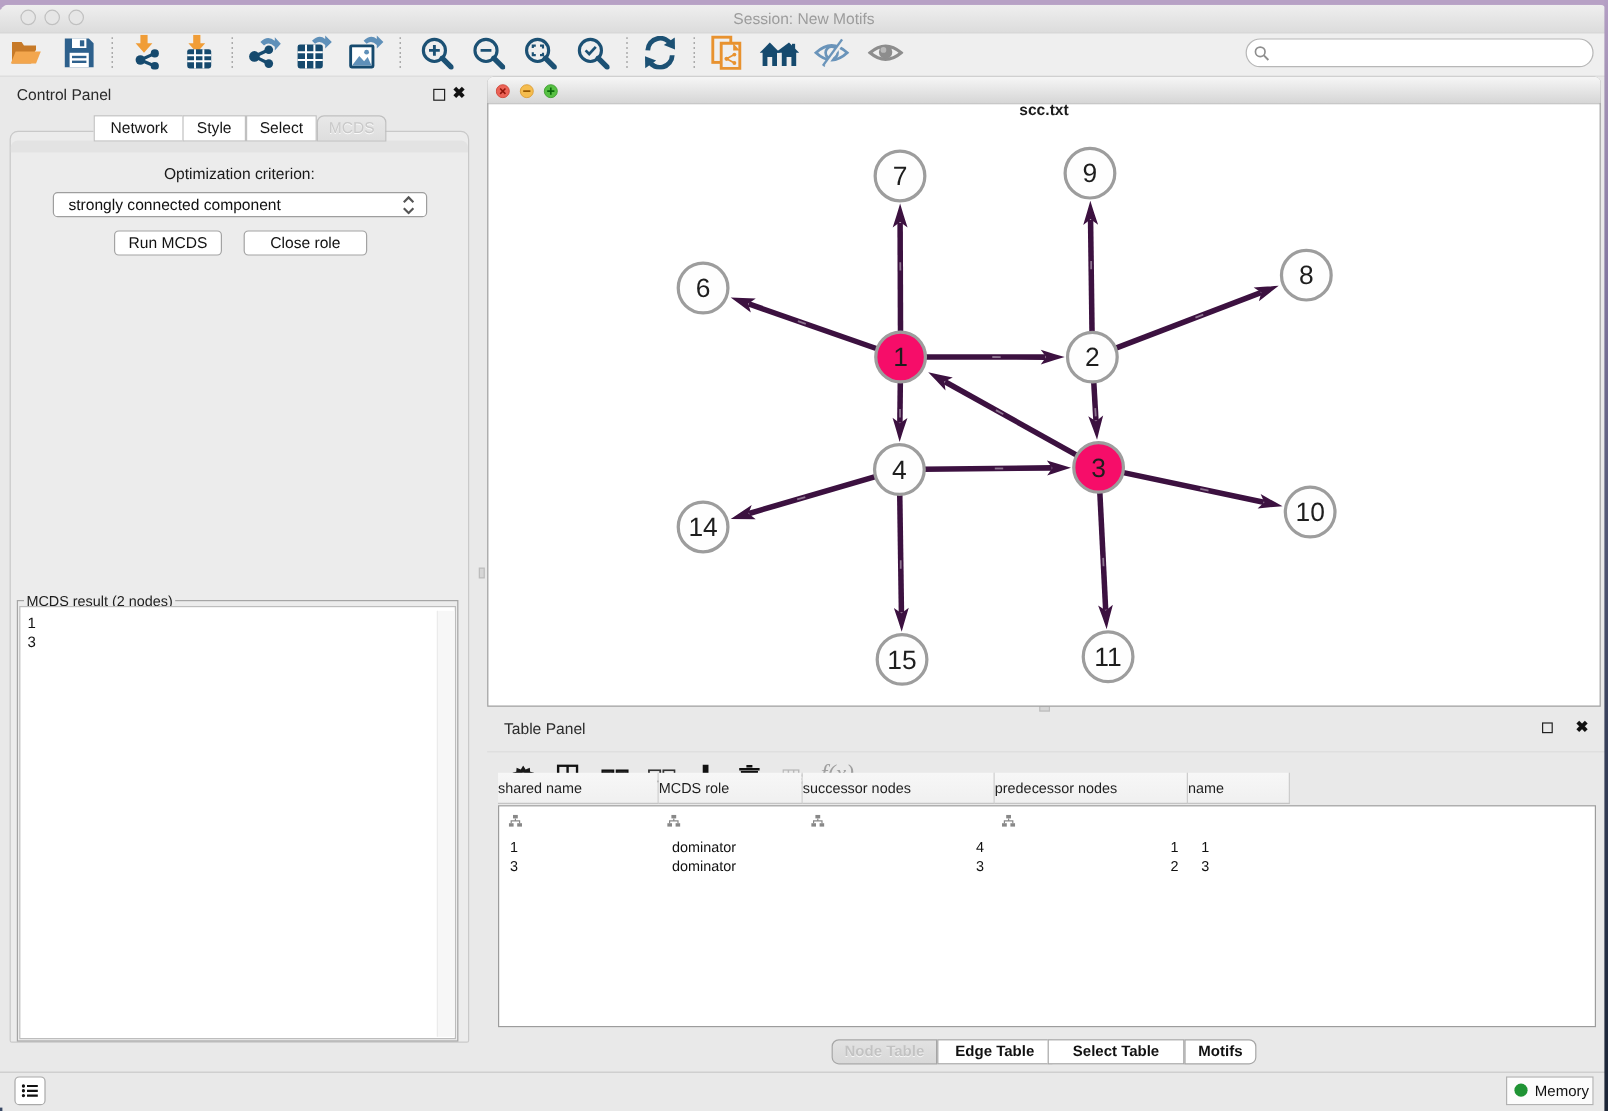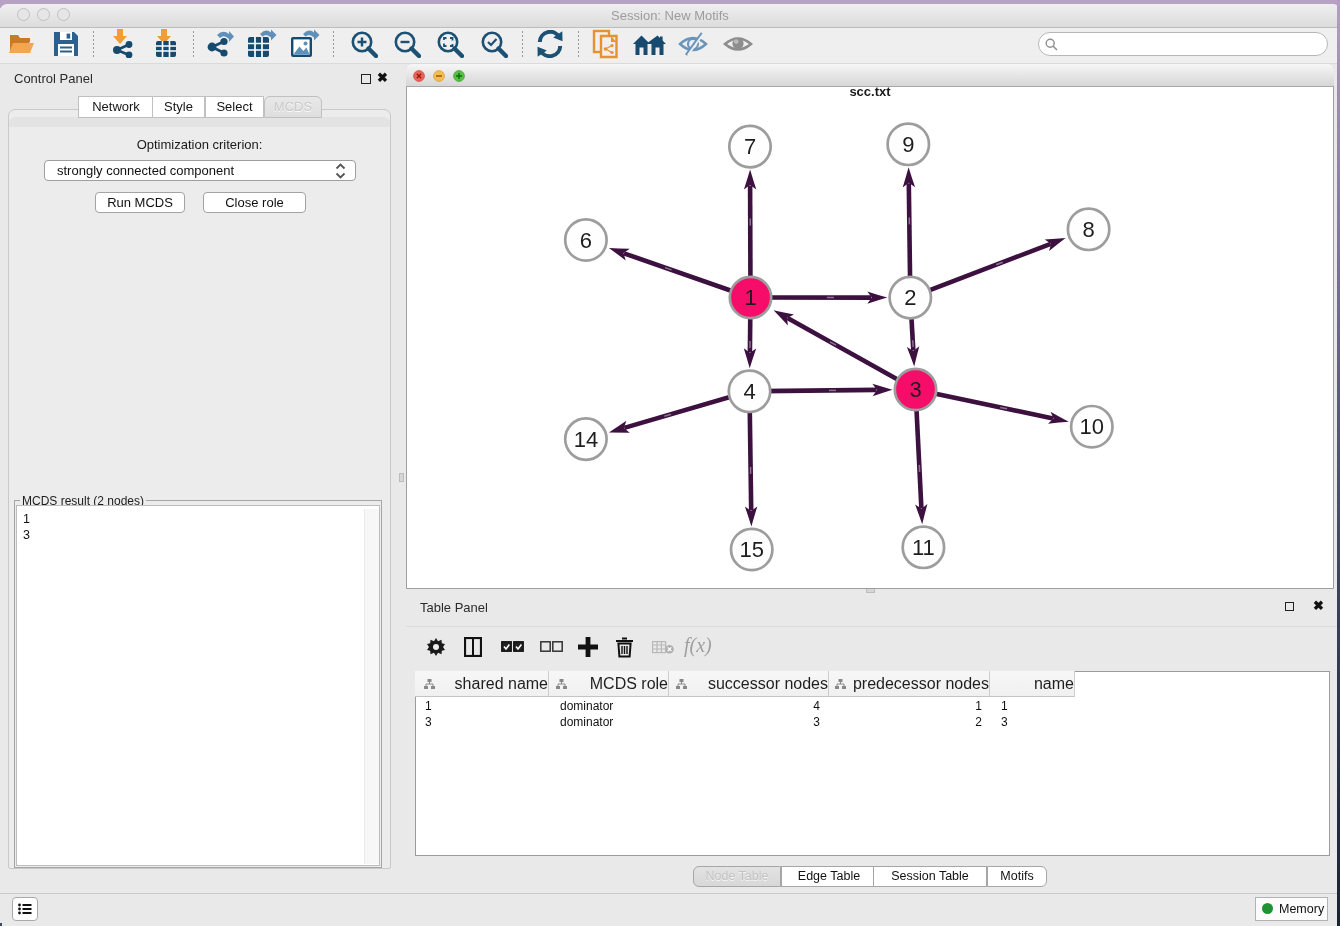--- a/index.html
+++ b/index.html
@@ -26,23 +26,23 @@
 #fstext{left:16px;top:505px;width:364px;height:361px;background:#fff;border:1px solid #bdbdbd;font-size:12.5px;color:#111;line-height:16px;padding:5px 0 0 6px}
 #fsscroll{left:364px;top:509px;width:15px;height:355px;background:#f7f7f7;border-left:1px solid #ebebeb}
 
 #netframe{left:406px;top:64px;width:928px;height:525px;border:1px solid #9f9f9f;border-radius:5px 5px 0 0;background:#fff}
 #nettitle{left:406px;top:64px;width:928px;height:23px;background:linear-gradient(#f6f6f6,#d6d6d6);border-bottom:1px solid #a8a8a8;border-radius:5px 5px 0 0}
 #scctitle{left:406px;top:84px;width:928px;text-align:center;font-size:13px;font-weight:bold;color:#1c1c1c}
 
 #tp-title{left:420px;top:600px;font-size:13px;color:#2b2b2b}
 #tp-toolbar-line{left:406px;top:626px;width:934px;height:1px;background:#dcdcdc}
 #tbl{left:415px;top:671px;width:915px;height:185px;background:#fff;border:1px solid #9c9c9c}
-.th{top:671px;height:26px;background:linear-gradient(#f7f7f7,#f0f0f0);border-right:1px solid #cdcdcd;border-bottom:1px solid #c4c4c4;font-size:16px;color:#1f1f1f;text-align:right;line-height:26px}
+.th{top:644px;height:26px;background:linear-gradient(#f7f7f7,#f0f0f0);border-right:1px solid #cdcdcd;border-bottom:1px solid #c4c4c4;font-size:12px;color:#1f1f1f;text-align:left;line-height:26px}
 .td{font-size:12px;color:#111;height:16px;line-height:16px}
-.btab{top:866px;height:21px;background:#fff;border:1px solid #a6a6a6;font-size:12.5px;font-weight:normal;color:#111;text-align:center;line-height:19px}
+.btab{top:866px;height:21px;background:#fff;border:1px solid #a6a6a6;font-size:12.5px;font-weight:bold;color:#111;text-align:center;line-height:19px}
 .btabsel{background:linear-gradient(#e2e2e2,#d8d8d8);color:#c2c2c2;text-shadow:0 1px 0 #f6f6f6}
 #statusline{left:0;top:893px;width:1340px;height:1px;background:#c9c9c9}
 .sbtn{top:897px;height:24px;background:#fff;border:1px solid #a9a9a9;border-radius:4px}
 </style></head><body>
 <div class="abs" id="topstrip"></div>
 <div class="abs" id="titlebar"></div>
 <div class="abs tl" style="left:17px"></div>
 <div class="abs tl" style="left:37px"></div>
 <div class="abs tl" style="left:57px"></div>
 <div class="abs" id="wtitle">Session: New Motifs</div>
@@ -332,21 +332,21 @@
 <div class="abs td" style="left:669px;top:698px;width:151px;text-align:right">4</div>
 <div class="abs td" style="left:829px;top:698px;width:153px;text-align:right">1</div>
 <div class="abs td" style="left:1001px;top:698px">1</div>
 <div class="abs td" style="left:425px;top:714px">3</div>
 <div class="abs td" style="left:560px;top:714px">dominator</div>
 <div class="abs td" style="left:669px;top:714px;width:151px;text-align:right">3</div>
 <div class="abs td" style="left:829px;top:714px;width:153px;text-align:right">2</div>
 <div class="abs td" style="left:1001px;top:714px">3</div>
 <div class="abs btab btabsel" style="left:693px;width:88px;border-radius:6px 0 0 6px">Node Table</div>
 <div class="abs btab" style="left:781px;width:96px">Edge Table</div>
-<div class="abs btab" style="left:873px;width:114px">Session Table</div>
+<div class="abs btab" style="left:873px;width:114px">Select Table</div>
 <div class="abs btab" style="left:987px;width:60px;border-radius:0 6px 6px 0">Motifs</div>
 <div class="abs" id="statusline"></div>
 <div class="abs sbtn" style="left:12px;width:26px"></div>
 <svg class="abs" style="left:18px;top:903px" width="14" height="12" viewBox="0 0 14 12">
     <circle cx="1.5" cy="2" r="1.4" fill="#111"></circle>
     <circle cx="1.5" cy="6" r="1.4" fill="#111"></circle>
     <circle cx="1.5" cy="10" r="1.4" fill="#111"></circle>
     <path d="M4.5 2 h9 M4.5 6 h9 M4.5 10 h9" stroke="#111" stroke-width="1.8"></path>
   </svg>
 <div class="abs" style="left:1255px;top:897px;width:73px;height:24px;background:#fcfcfc;border:1px solid #b2b2b2"></div>

